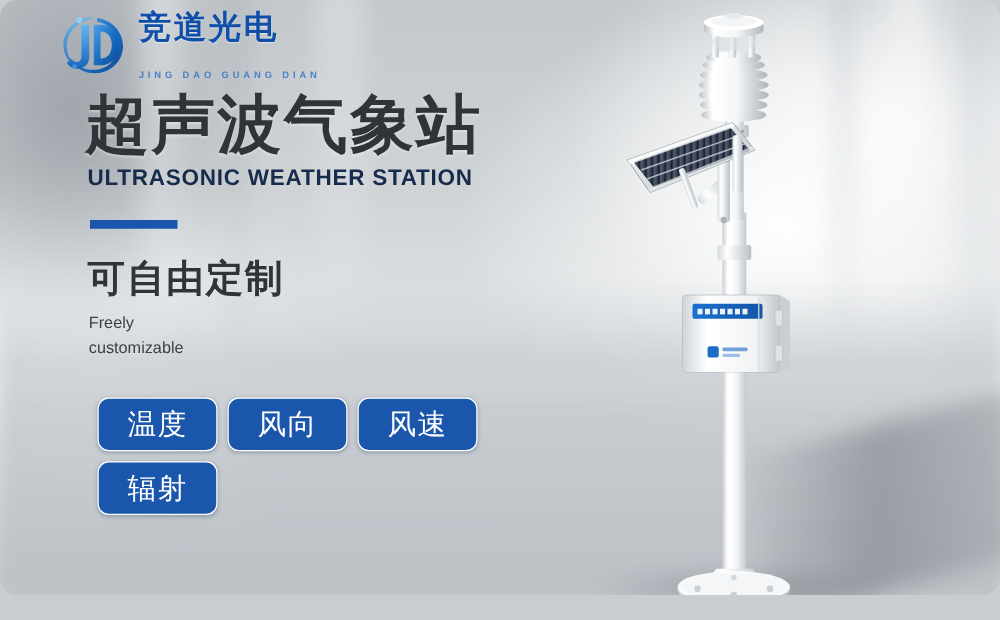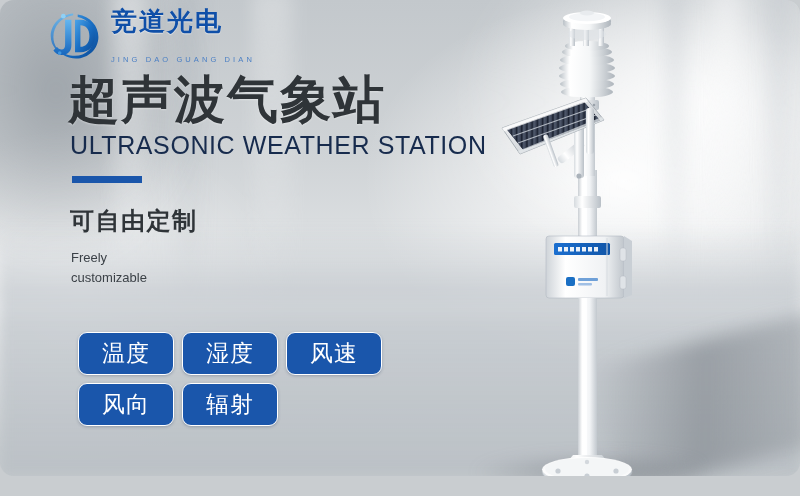--- a/index.html
+++ b/index.html
@@ -67,57 +67,57 @@
     display:flex; align-items:center; gap:9px;
   }
   .logo-mark { width:54px; height:54px; flex:none; }
   .logo-text { display:flex; flex-direction:column; justify-content:center; }
   .logo-cn {
     font-size:26px; font-weight:bold; letter-spacing:2px;
     color:#0f4fa8; line-height:1.05;
     text-shadow:0 1px 1px rgba(255,255,255,.5);
   }
   .logo-pinyin {
-    font-size:7.5px; font-weight:normal; letter-spacing:3.1px;
+    font-size:7.5px; font-weight:bold; letter-spacing:3.1px;
     color:#4a7fc4; margin-top:20px;
   }
 
   
   .headline-cn {
     position:absolute; left:68px; top:74px;
     font-size:51px; font-weight:bold; letter-spacing:2px;
     color:#2f3438; line-height:1;
     text-shadow:0 1px 2px rgba(255,255,255,.35);
   }
   .headline-en {
     position:absolute; left:70px; top:133px;
-    font-size:25px; font-weight:normal; letter-spacing:.6px;
+    font-size:18px; font-weight:bold; letter-spacing:.6px;
     color:#172b4d; line-height:1;
   }
 
   
   .divider-bar {
     position:absolute; left:72px; top:176px;
     width:70px; height:7px; background:#1a56ab;
   }
 
   
   .sub-cn {
     position:absolute; left:70px; top:209px;
-    font-size:24px; font-weight:bold; letter-spacing:1.5px;
+    font-size:30px; font-weight:bold; letter-spacing:1.5px;
     color:#2f3438; line-height:1;
   }
   .sub-en {
     position:absolute; left:71px; top:248px;
     font-size:13px; color:#3b4147; line-height:20px;
   }
 
   
   .pill-grid {
-    position:absolute; left:78px; top:332px;
+    position:absolute; left:78px; top:318px;
     display:grid;
     grid-template-columns:repeat(3, auto);
     gap:8px 8px;
   }
   .pill {
     height:43px;
     min-width:96px;
     padding:0 12px;
     background:#1a56ab;
     border:1.5px solid #ffffff;
@@ -195,24 +195,23 @@
   <div class="divider-bar"></div>
 
   <div class="sub-cn">可自由定制</div>
   <div class="sub-en">
     <div>Freely</div>
     <div>customizable</div>
   </div>
 
   <div class="pill-grid">
     <div class="pill">温度</div>
-    <div class="pill">湿度</div>
-
+
+    <div class="pill">风向</div>
     <div class="pill">风速</div>
-    <div class="pill">风向</div>
 
     <div class="pill">辐射</div>
   </div>
 
   <div class="station">
     <svg width="230" height="496" viewBox="0 0 230 496">
       <defs>
         <linearGradient id="whiteBody" x1="0" y1="0" x2="1" y2="0">
           <stop offset="0%" stop-color="#c9ced3"></stop>
           <stop offset="22%" stop-color="#ffffff"></stop>

